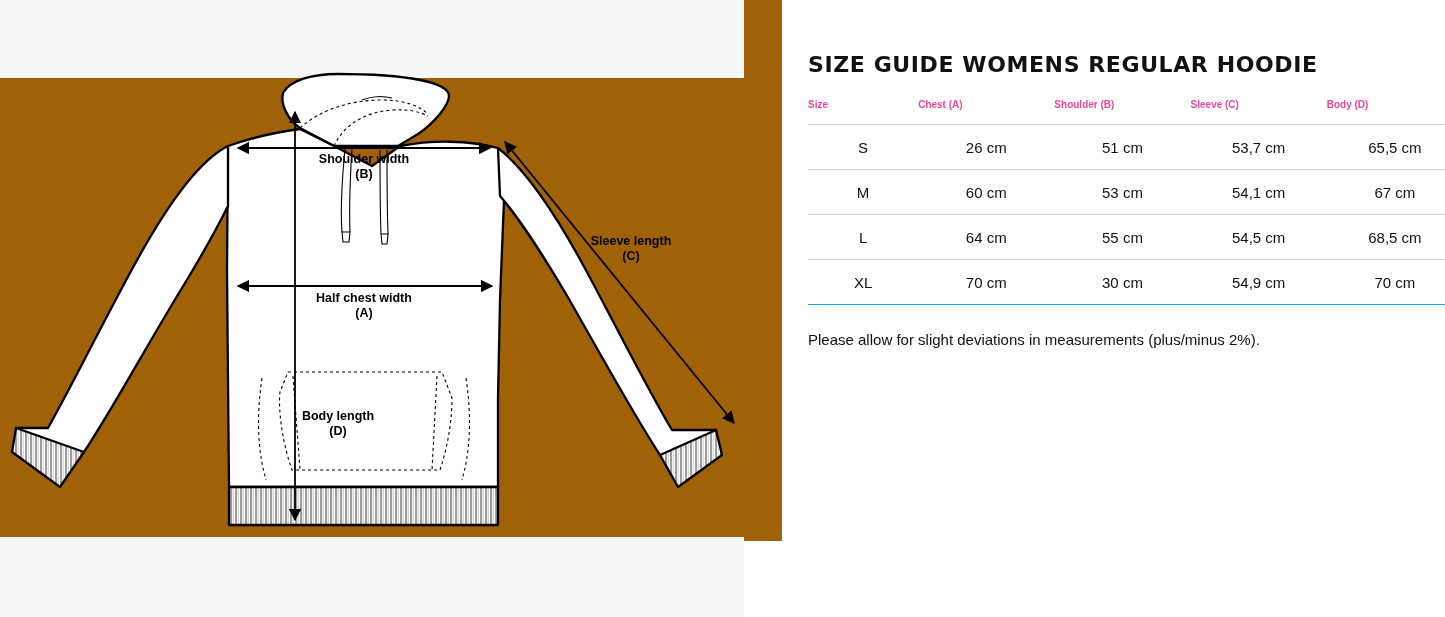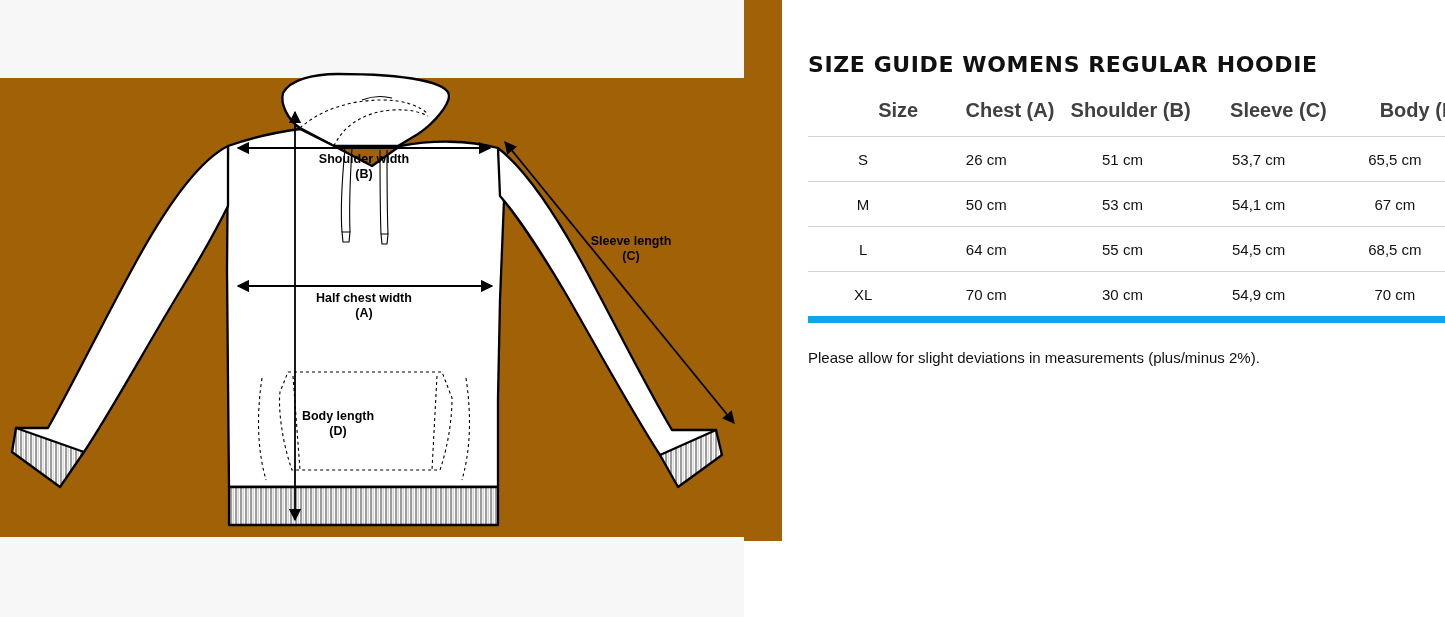--- a/index.html
+++ b/index.html
@@ -76,38 +76,38 @@
     margin: 0 0 22px 0;
     text-transform: uppercase;
   }
   table.size-table {
     width: 655px;
     border-collapse: collapse;
     font-size: 15px;
   }
   table.size-table th {
     font-weight: bold;
-    font-size: 20px;
+    font-size: 10px;
     padding: 0 0 14px 0;
-    text-align: right;
-    color: #404040;
+    text-align: left;
+    color: #ec4899;
     white-space: nowrap;
   }
   table.size-table th.col-size { width: 110px; }
   table.size-table th.col-data { width: 136px; }
   table.size-table td {
     text-align: center;
     padding: 14px 0 13px 0;
     border-top: 1px solid #d2d2d2;
     color: #111;
     font-size: 15px;
     white-space: nowrap;
   }
   table.size-table tbody tr:last-child td {
-    border-bottom: 7px solid #0ea5e9;
+    border-bottom: 1px solid #0ea5e9;
   }
   .note {
     margin-top: 22px;
     width: 660px;
     font-size: 15px;
     line-height: 25px;
     color: #111;
   }
   .note span { display: block; }
 </style>
@@ -236,21 +236,21 @@
       <tbody>
         <tr>
           <td>S</td>
           <td>26 cm</td>
           <td>51 cm</td>
           <td>53,7 cm</td>
           <td>65,5 cm</td>
         </tr>
         <tr>
           <td>M</td>
-          <td>50 cm</td>
+          <td>60 cm</td>
           <td>53 cm</td>
           <td>54,1 cm</td>
           <td>67 cm</td>
         </tr>
         <tr>
           <td>L</td>
           <td>64 cm</td>
           <td>55 cm</td>
           <td>54,5 cm</td>
           <td>68,5 cm</td>

